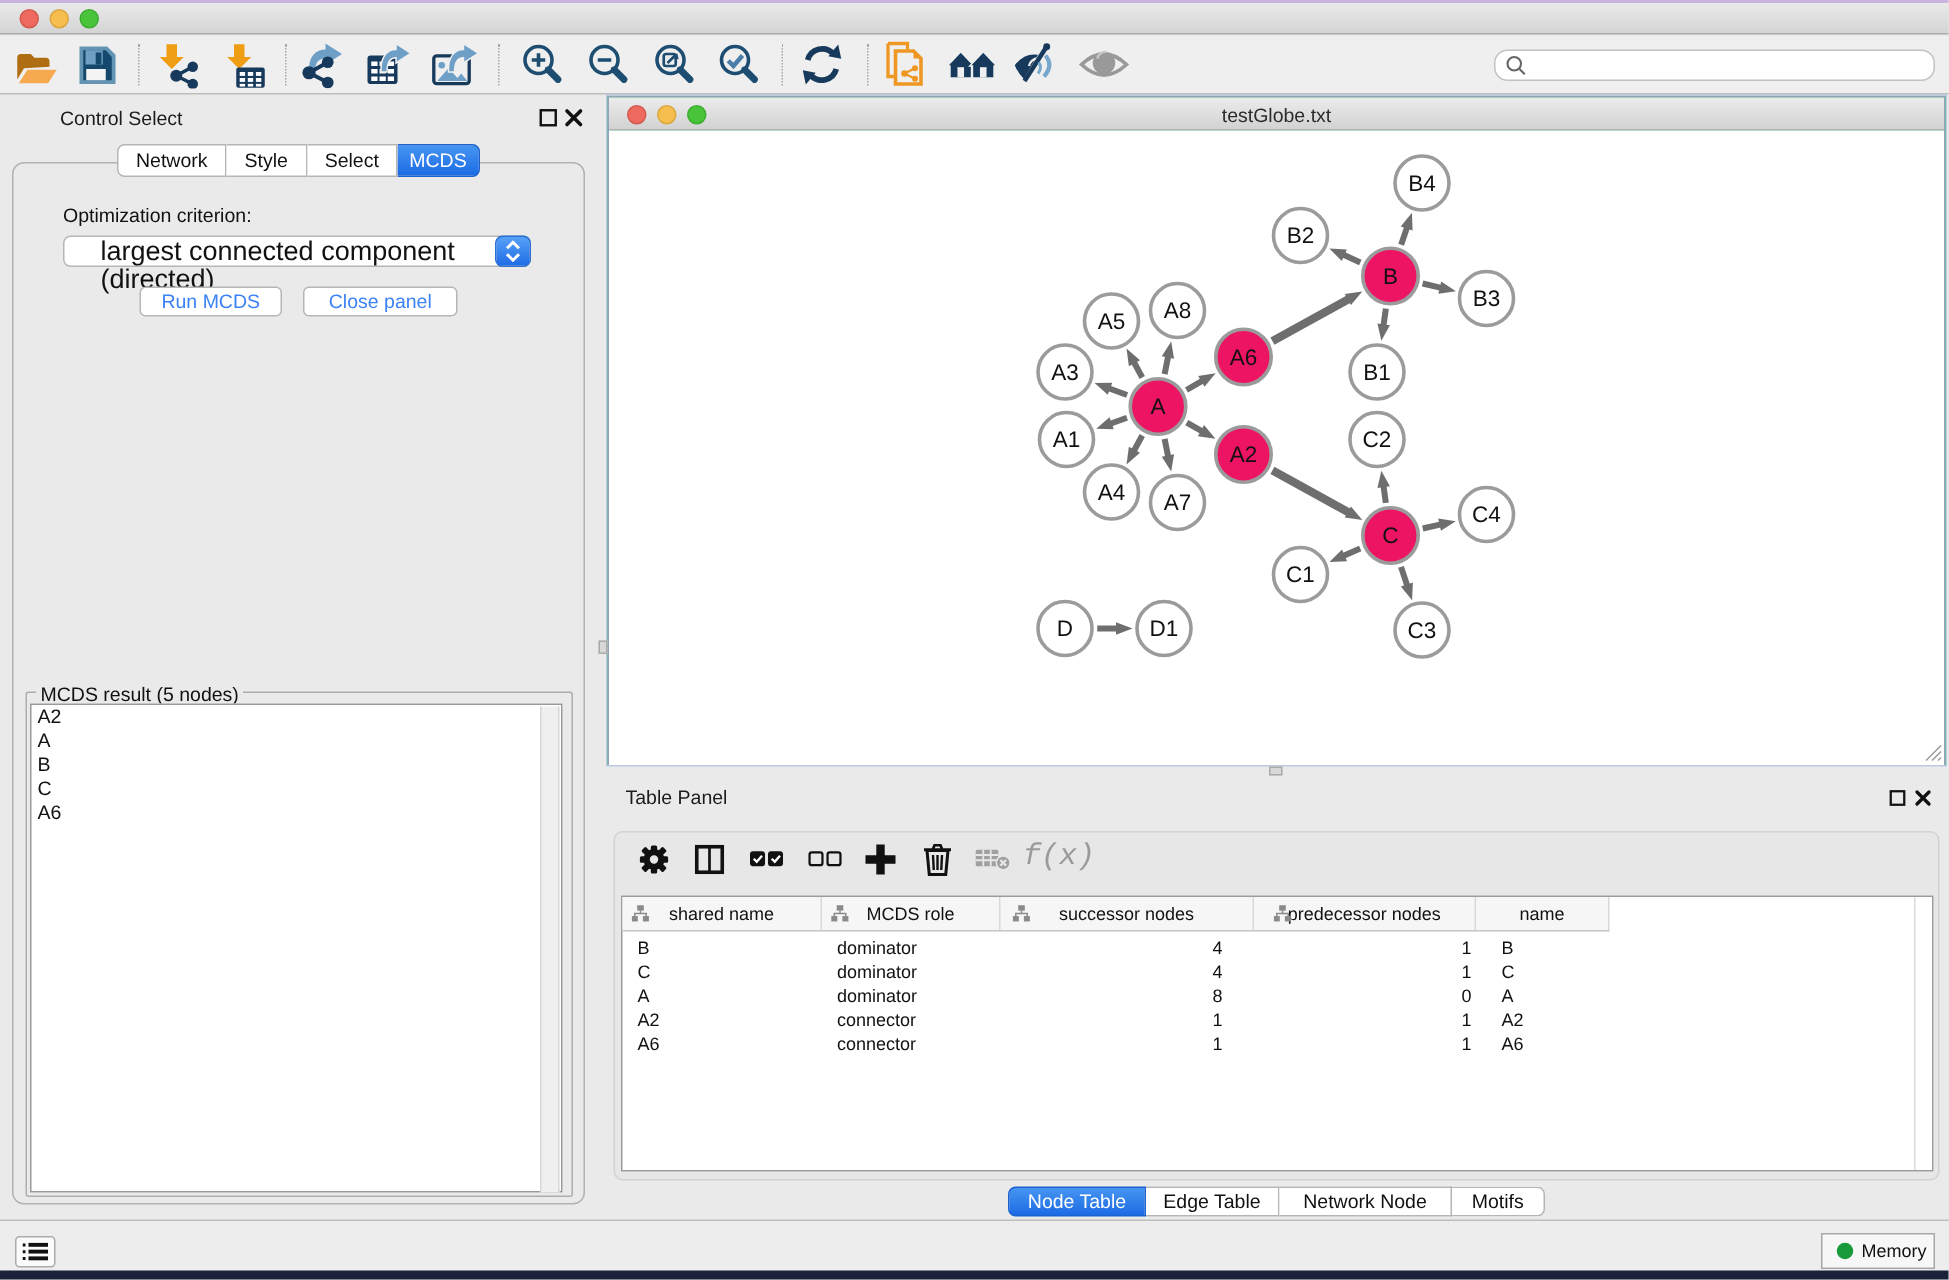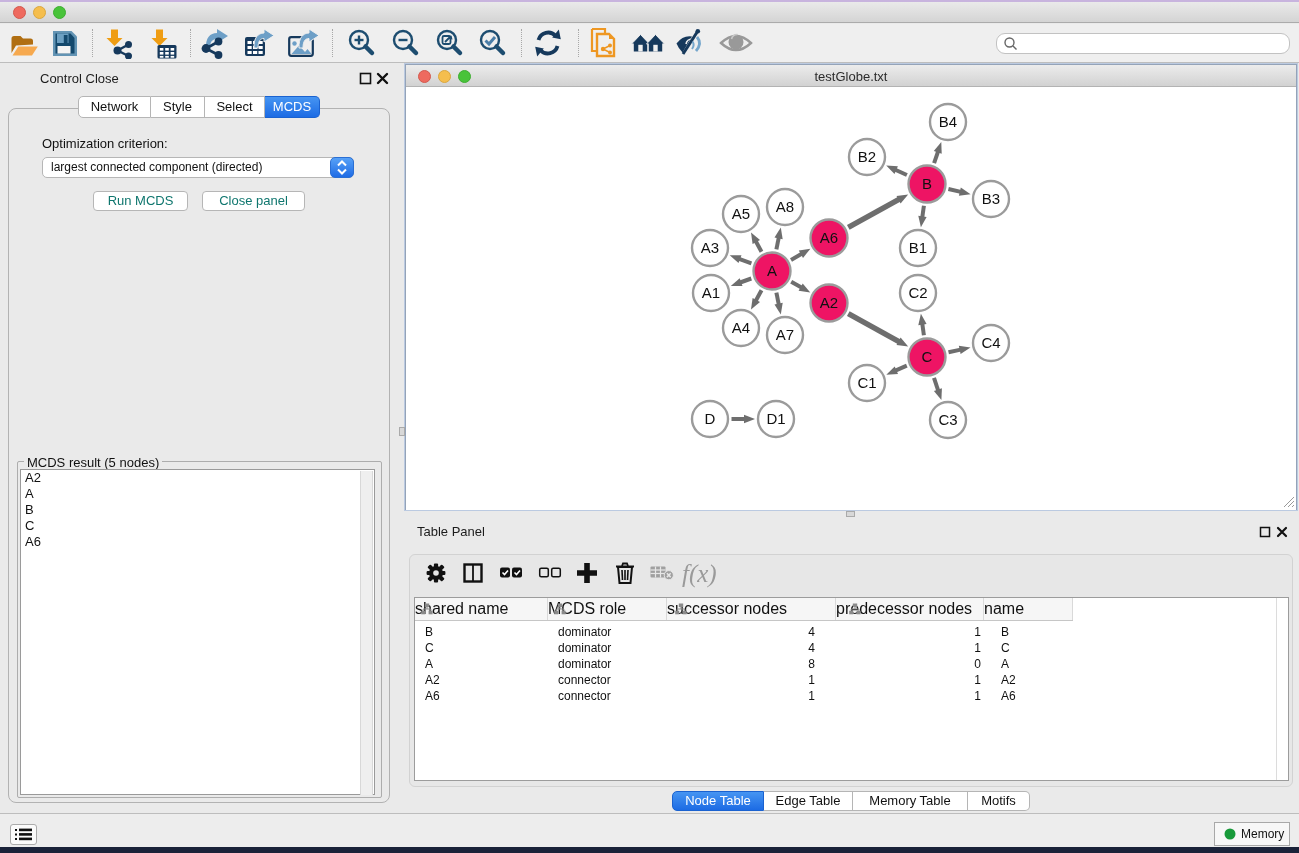--- a/index.html
+++ b/index.html
@@ -15,35 +15,35 @@
 .searchbox{position:absolute;left:996px;top:9px;width:294px;height:21px;background:#fff;border:1px solid #c2c2c2;border-radius:9px}
 .ticon{position:absolute;top:3px}
 .cp-title{position:absolute;left:40px;top:71px;font-size:13px;color:#1c1c1c}
 .seg{position:absolute;display:flex;font-size:13px}
 .seg .s{background:#fff;border:1px solid #b5b5b5;border-left:none;color:#111;text-align:center;line-height:20px;height:22px}
 .seg .s.first{border-left:1px solid #b5b5b5;border-radius:5px 0 0 5px}
 .seg .s.last{border-radius:0 5px 5px 0}
 .seg .s.sel{background:linear-gradient(#4695f2,#1c6be4);color:#fff;border-color:#1a62d0}
 .panelbox{position:absolute;left:8px;top:108px;width:382px;height:695px;border:1px solid #b2b2b2;border-radius:8px}
 .optlabel{position:absolute;left:42px;top:136px;width:312px;text-align:left;font-size:13px;color:#111}
-.combo{position:absolute;left:42px;top:157px;width:312px;height:21px;background:#fff;border:1px solid #b6b6b6;border-radius:5px;font-size:12px;color:#111;line-height:19px;padding-left:8px}
+.combo{position:absolute;left:42px;top:157px;width:312px;height:21px;background:#fff;border:1px solid #b6b6b6;border-radius:5px;font-size:18px;color:#111;line-height:19px;padding-left:24px}
 .combo .step{position:absolute;right:-1px;top:-1px;width:24px;height:21px;border-radius:5px;background:linear-gradient(#57a1f7,#1f6ce5);border:1px solid #2a6fd4}
-.btn{position:absolute;height:20px;background:#fff;border:1px solid #b6b6b6;border-radius:4px;font-size:13px;color:#0f766e;text-align:center;line-height:18px}
+.btn{position:absolute;height:20px;background:#fff;border:1px solid #b6b6b6;border-radius:4px;font-size:13px;color:#3b82f6;text-align:center;line-height:18px}
 .groupbox{position:absolute;left:17px;top:461px;width:365px;height:337px;border:1px solid #adadad;border-radius:2px}
 .grouplabel{position:absolute;left:24px;top:455px;background:#eaeaea;padding:0 3px;font-size:13px;color:#111}
 .cplist{position:absolute;left:20px;top:469px;width:355px;height:326px;background:#fff;border:1px solid #9a9a9a;font-size:13px;color:#111}
 .cplist .sb{position:absolute;right:1px;top:1px;width:13px;height:324px;background:#efefef;border-left:1px solid #d8d8d8;border-right:1px solid #d8d8d8}
 .cplist .it{padding-left:4px;height:16px;line-height:16px}
 .netwin{position:absolute;left:405px;top:64px;width:892px;height:446px;border:1px solid #94a3b8;background:#22c55e;box-shadow:0 0 0 1px rgba(130,165,215,0.45)}
 .nettitle{position:absolute;left:0;top:0;width:100%;height:22px;background:linear-gradient(#ececec,#d2d2d2);border-bottom:1px solid #b3b3b3}
 .tp-title{position:absolute;left:417px;top:524px;font-size:13px;color:#1c1c1c}
 .tpanel{position:absolute;left:409px;top:554px;width:884px;height:233px;background:#e7e7e7;border:1px solid #d2d2d2;border-radius:6px}
 .ttable{position:absolute;left:414px;top:597px;width:875px;height:184px;background:#fff;border:1px solid #9c9c9c}
 .thead{position:absolute;left:0;top:0;width:658px;height:23px;background:#f6f6f6;border-bottom:1px solid #c6c6c6}
-.thcell{position:absolute;top:0;height:22px;border-right:1px solid #d9d9d9;font-size:16px;color:#111;line-height:22px}
+.thcell{position:absolute;top:0;height:22px;border-right:1px solid #d9d9d9;font-size:12px;color:#111;text-align:center;line-height:22px}
 .tre{position:absolute;top:5px}
 .thcell{padding:0}
 .trow{position:absolute;font-size:12px;color:#111;height:16px;line-height:16px}
 .statusbar{position:absolute;left:0;top:813px;width:1299px;height:34px;background:#ededed;border-top:1px solid #bdbdbd}
 .darkstrip{position:absolute;left:0;top:847px;width:1299px;height:6px;background:#1a2239}
 .membtn{position:absolute;left:1214px;top:822px;width:76px;height:24px;background:#f7f7f7;border:1px solid #a8a8a8;font-size:12px;color:#111}
 .listbtn{position:absolute;left:10px;top:824px;width:27px;height:21px;background:#fbfbfb;border:1px solid #ababab;border-radius:3px}
 </style></head><body>
 <div class="titlebar">
  <div class="tl r" style="left:13px;top:6px"></div>
@@ -194,21 +194,21 @@
 <div class="sep" style="left:332px"></div>
 <div class="sep" style="left:521px"></div>
 <div class="sep" style="left:578px"></div>
 <div class="searchbox">
       <svg width="16" height="16" viewBox="0 0 16 16" style="position:absolute;left:6px;top:2px">
  <circle cx="6.5" cy="6.5" r="4.5" fill="none" stroke="#666" stroke-width="1.4"></circle>
  <line x1="10" y1="10" x2="13.5" y2="13.5" stroke="#666" stroke-width="1.4"></line>
       </svg>
     </div>
 </div>
-<div class="cp-title">Control Close</div>
+<div class="cp-title">Control Select</div>
 <svg class="abs" style="left:359px;top:72px" width="13" height="13" viewBox="0 0 13 13">
     <rect x="1.5" y="1.5" width="10" height="10" fill="none" stroke="#111" stroke-width="1.6"></rect>
   </svg>
 <svg class="abs" style="left:376px;top:72px" width="13" height="13" viewBox="0 0 13 13">
     <path d="M2 2 L11 11 M11 2 L2 11" stroke="#111" stroke-width="2.4" stroke-linecap="round"></path>
   </svg>
 <div class="panelbox"></div>
 <div class="seg" style="left:78px;top:96px">
  <div class="s first" style="width:73px">Network</div>
  <div class="s" style="width:54px">Style</div>
@@ -384,21 +384,21 @@
  <rect x="0.5" y="1.5" width="15" height="11" rx="1" fill="#a0a0a0"></rect>
  <g stroke="#e7e7e7" stroke-width="1.2">
       <line x1="0.5" y1="5" x2="15.5" y2="5"></line>
       <line x1="0.5" y1="8.5" x2="15.5" y2="8.5"></line>
       <line x1="5.5" y1="1.5" x2="5.5" y2="12.5"></line>
       <line x1="10.5" y1="1.5" x2="10.5" y2="12.5"></line>
     </g>
  <circle cx="18.8" cy="10.2" r="4.6" fill="#a0a0a0" stroke="#e7e7e7" stroke-width="1"></circle>
  <path d="M16.9 8.3 l3.8 3.8 M20.7 8.3 l-3.8 3.8" stroke="#e7e7e7" stroke-width="1.5"></path>
 </svg>
-<div class="abs" style="left:682px;top:560px;font-family:Liberation Serif, serif;font-style:italic;font-size:25px;color:#9a9a9a">f(x)</div>
+<div class="abs" style="left:682px;top:560px;font-family:Liberation Mono, monospace;font-style:italic;font-size:20px;color:#9a9a9a">f(x)</div>
 <div class="ttable">
  <div class="thead"></div>
  <div class="thcell" style="left:0px;width:133px"><svg class="tre" width="12" height="12" viewBox="0 0 12 12" style="left:6px">
         <g fill="#8a8a8a">
           <rect x="3.8" y="0.5" width="4.4" height="3.6"></rect>
           <rect x="0.2" y="7.7" width="4" height="3.6"></rect>
           <rect x="7.6" y="7.7" width="4" height="3.6"></rect>
         </g>
         <path d="M6 4 v2 M2.2 7.7 v-1.7 h7.6 v1.7" fill="none" stroke="#8a8a8a" stroke-width="1"></path>
       </svg>shared name</div>
@@ -450,21 +450,21 @@
  <div class="trow" style="left:10px;top:90px">A6</div>
     <div class="trow" style="left:143px;top:90px">connector</div>
     <div class="trow" style="left:330px;top:90px;width:70px;text-align:right">1</div>
     <div class="trow" style="left:500px;top:90px;width:66px;text-align:right">1</div>
     <div class="trow" style="left:586px;top:90px">A6</div>
  <div style="position:absolute;right:11px;top:0;width:1px;height:182px;background:#dcdcdc"></div>
 </div>
 <div class="seg" style="left:672px;top:791px">
  <div class="s first sel" style="width:92px;height:20px;line-height:18px">Node Table</div>
  <div class="s" style="width:89px;height:20px;line-height:18px">Edge Table</div>
- <div class="s" style="width:115px;height:20px;line-height:18px">Memory Table</div>
+ <div class="s" style="width:115px;height:20px;line-height:18px">Network Node</div>
  <div class="s last" style="width:62px;height:20px;line-height:18px">Motifs</div>
 </div>
 <div class="statusbar"></div>
 <div class="darkstrip"></div>
 <div class="listbtn">
     <svg width="17" height="13" viewBox="0 0 17 13" style="position:absolute;left:4px;top:3px">
  <g fill="#111">
         <rect x="0" y="1" width="2" height="2"></rect>
         <rect x="0" y="5.5" width="2" height="2"></rect>
         <rect x="0" y="10" width="2" height="2"></rect>

